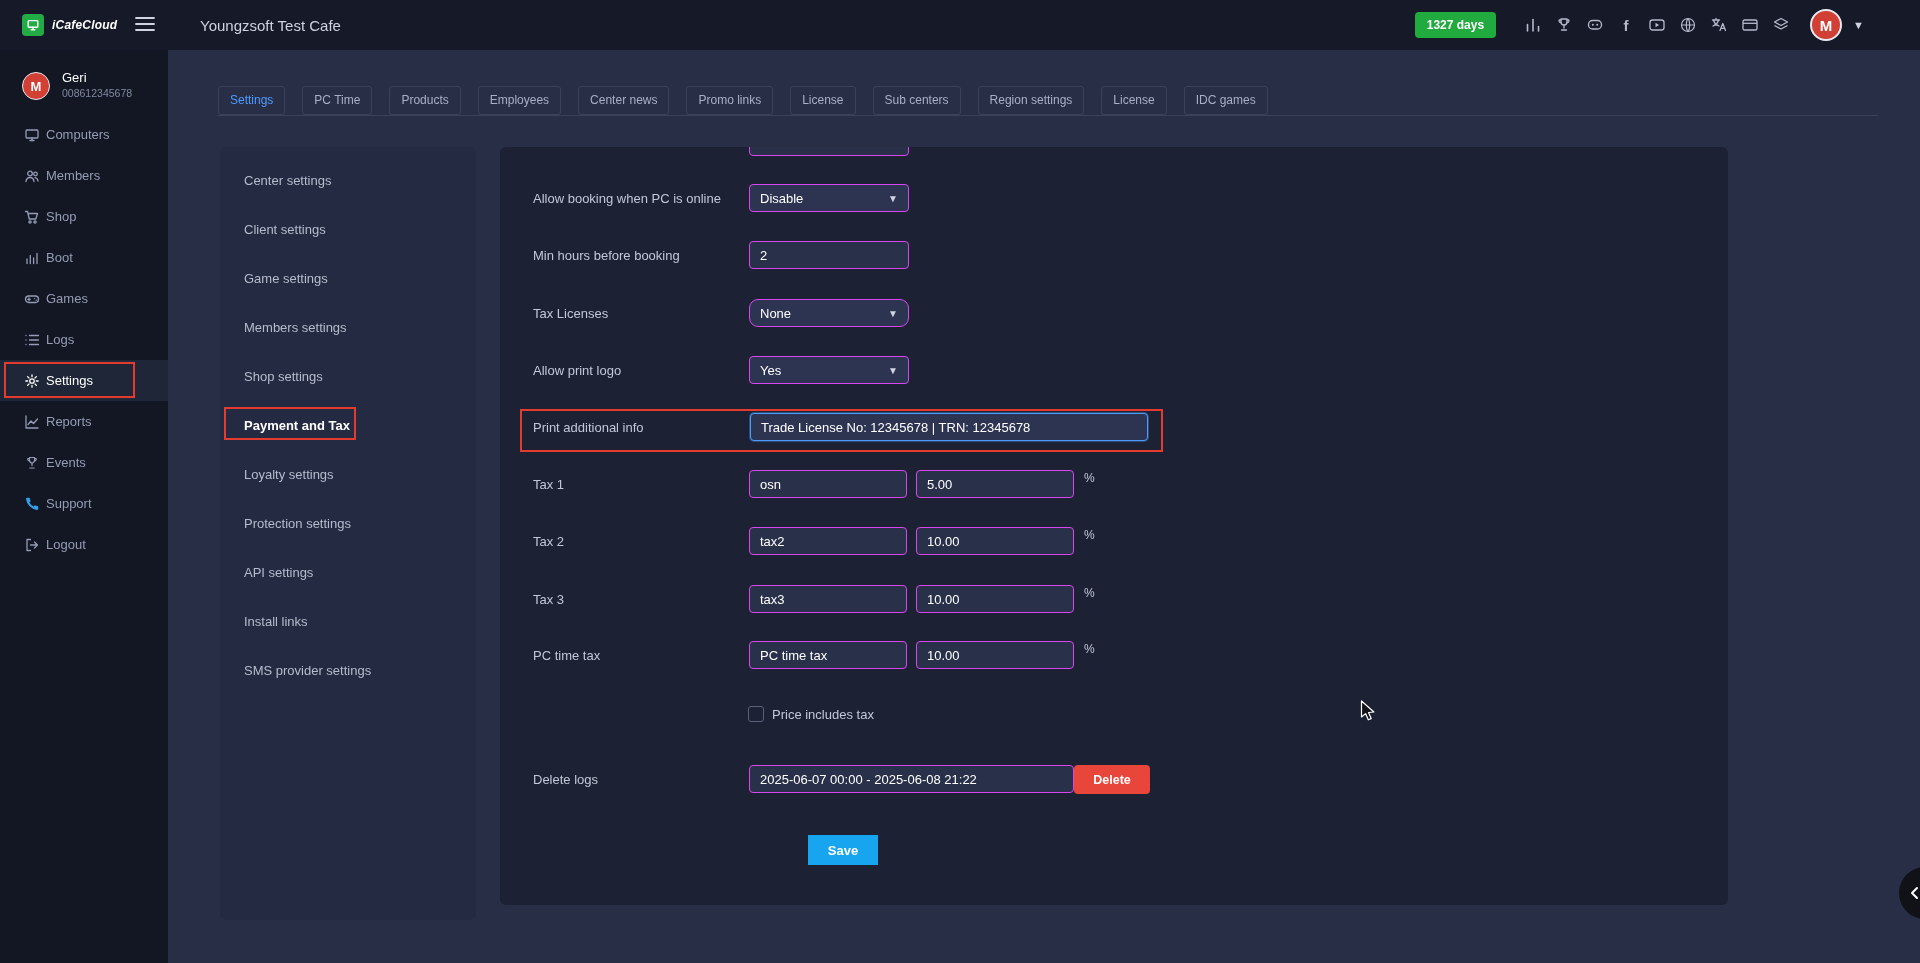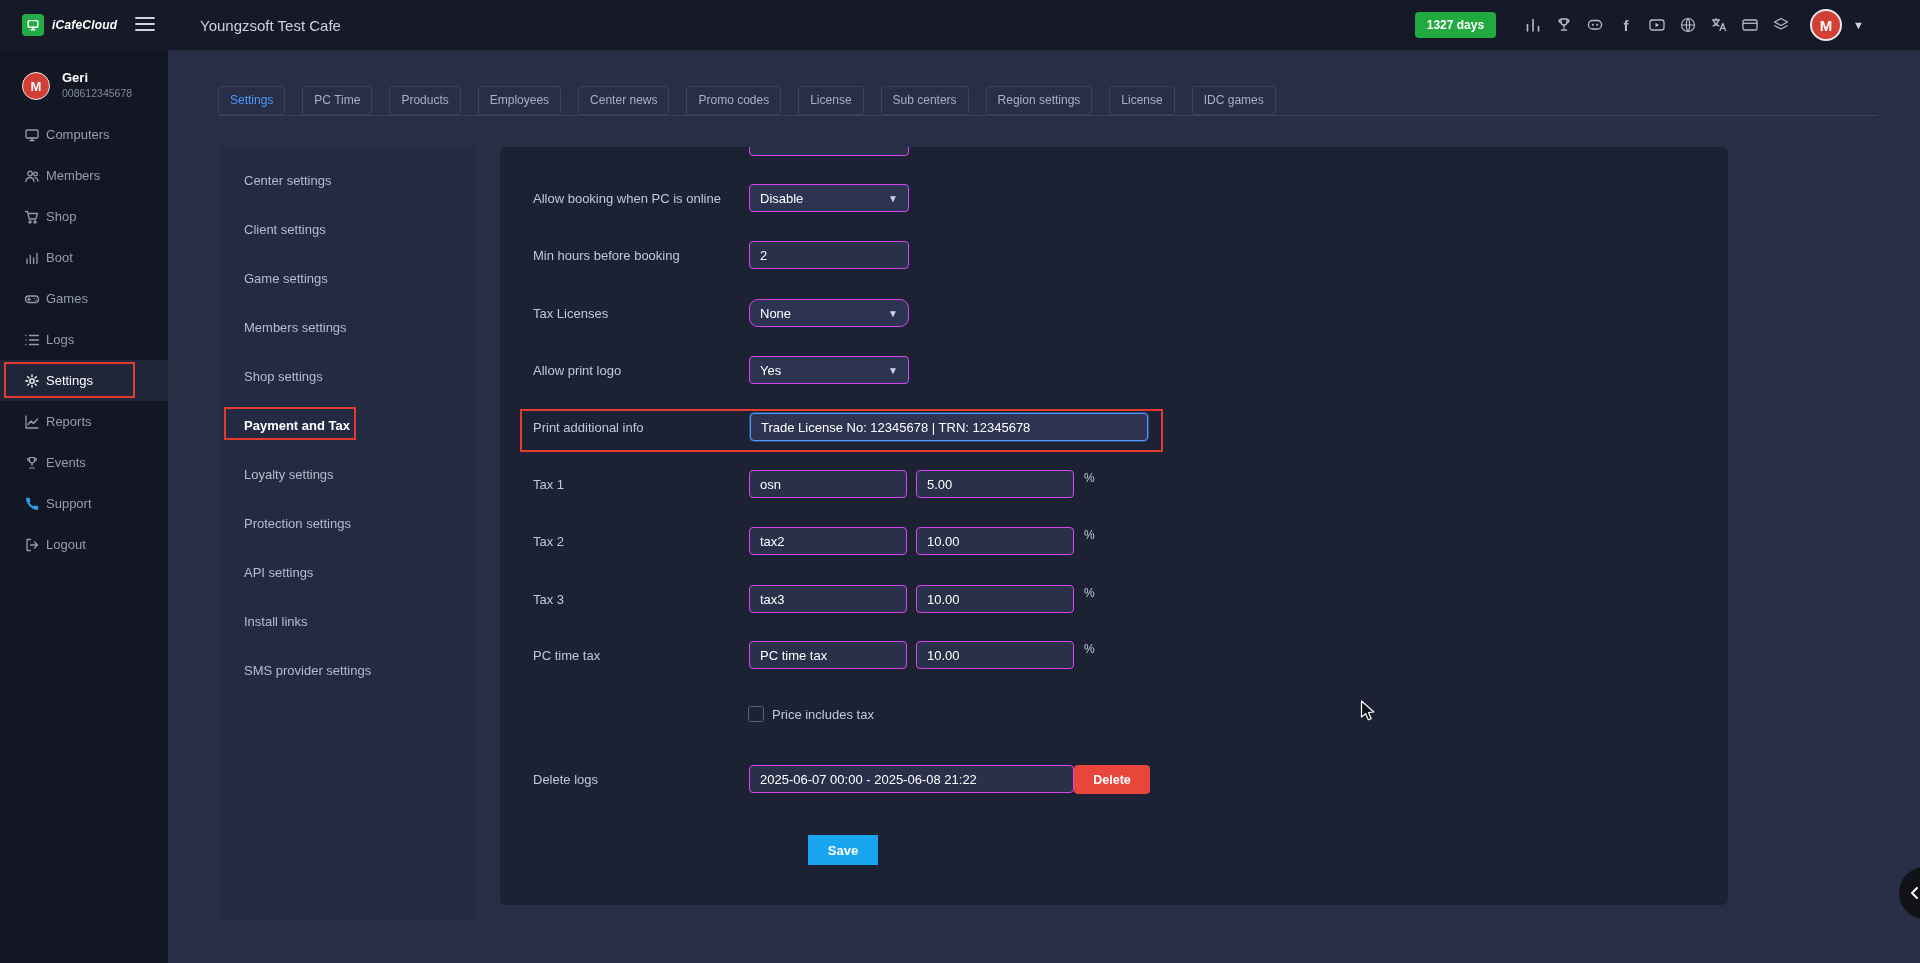--- a/index.html
+++ b/index.html
@@ -28,21 +28,21 @@
                color:#fff; font-weight:bold; font-size:15px; display:flex; align-items:center;
                justify-content:center; margin-left:8px; cursor:pointer; }
   .tb-chev { color:#cfd4e0; font-size:11px; cursor:pointer; }
 
   
   .sidebar { position:absolute; top:50px; left:0; width:168px; height:913px; background:#131724; z-index:5; }
   .user-block { position:absolute; top:20px; left:0; width:168px; height:44px; }
   .sb-avatar { position:absolute; left:22px; top:2px; width:28px; height:28px; border-radius:50%;
                background:#d23f34; border:1.5px solid #e9e9ef; color:#fff; font-weight:bold; font-size:13px;
                display:flex; align-items:center; justify-content:center; }
-  .sb-name { position:absolute; left:62px; top:0; color:#ffffff; font-size:13px; font-weight:bold; }
+  .sb-name { position:absolute; left:62px; top:0; color:#ffffff; font-size:13px; font-weight:normal; }
   .sb-phone { position:absolute; left:62px; top:17px; color:#8089a0; font-size:10.5px; }
   .nav { position:absolute; top:64px; left:0; width:168px; }
   .nav-item { position:relative; height:41px; display:flex; align-items:center; cursor:pointer; color:#959cb3; }
   .nav-item .nicon { position:absolute; left:24px; width:16px; height:16px; display:flex; }
   .nav-item .nlabel { position:absolute; left:46px; font-size:13px; }
   .nav-item.active { background:#1e2637; color:#ffffff; }
   .nav-item.support-blue .nicon { color:#2f9fe8; }
 
   
   .main { position:absolute; top:50px; left:168px; width:1752px; height:913px; background:#272e46; }
@@ -283,21 +283,21 @@
   </aside>
 
   <main class="main">
 
     <nav class="tabs">
       <div class="tab active">Settings</div>
       <div class="tab">PC Time</div>
       <div class="tab">Products</div>
       <div class="tab">Employees</div>
       <div class="tab">Center news</div>
-      <div class="tab">Promo codes</div>
+      <div class="tab">Promo links</div>
       <div class="tab">License</div>
       <div class="tab">Sub centers</div>
       <div class="tab">Region settings</div>
       <div class="tab">License</div>
       <div class="tab">IDC games</div>
     </nav>
 
     <section class="settings-menu">
       <div class="sm-item">Center settings</div>
       <div class="sm-item">Client settings</div>

